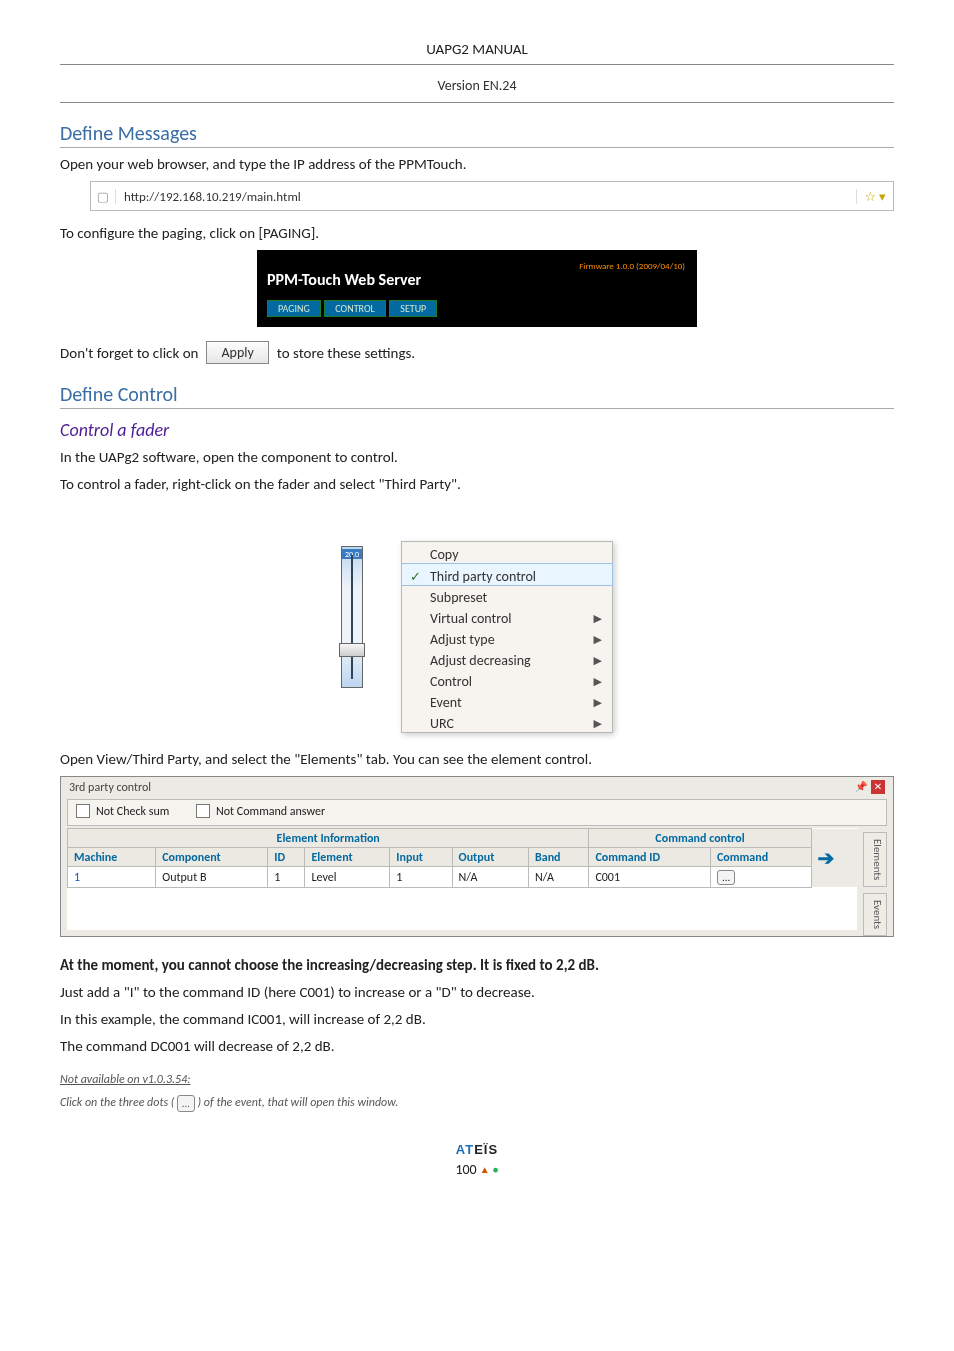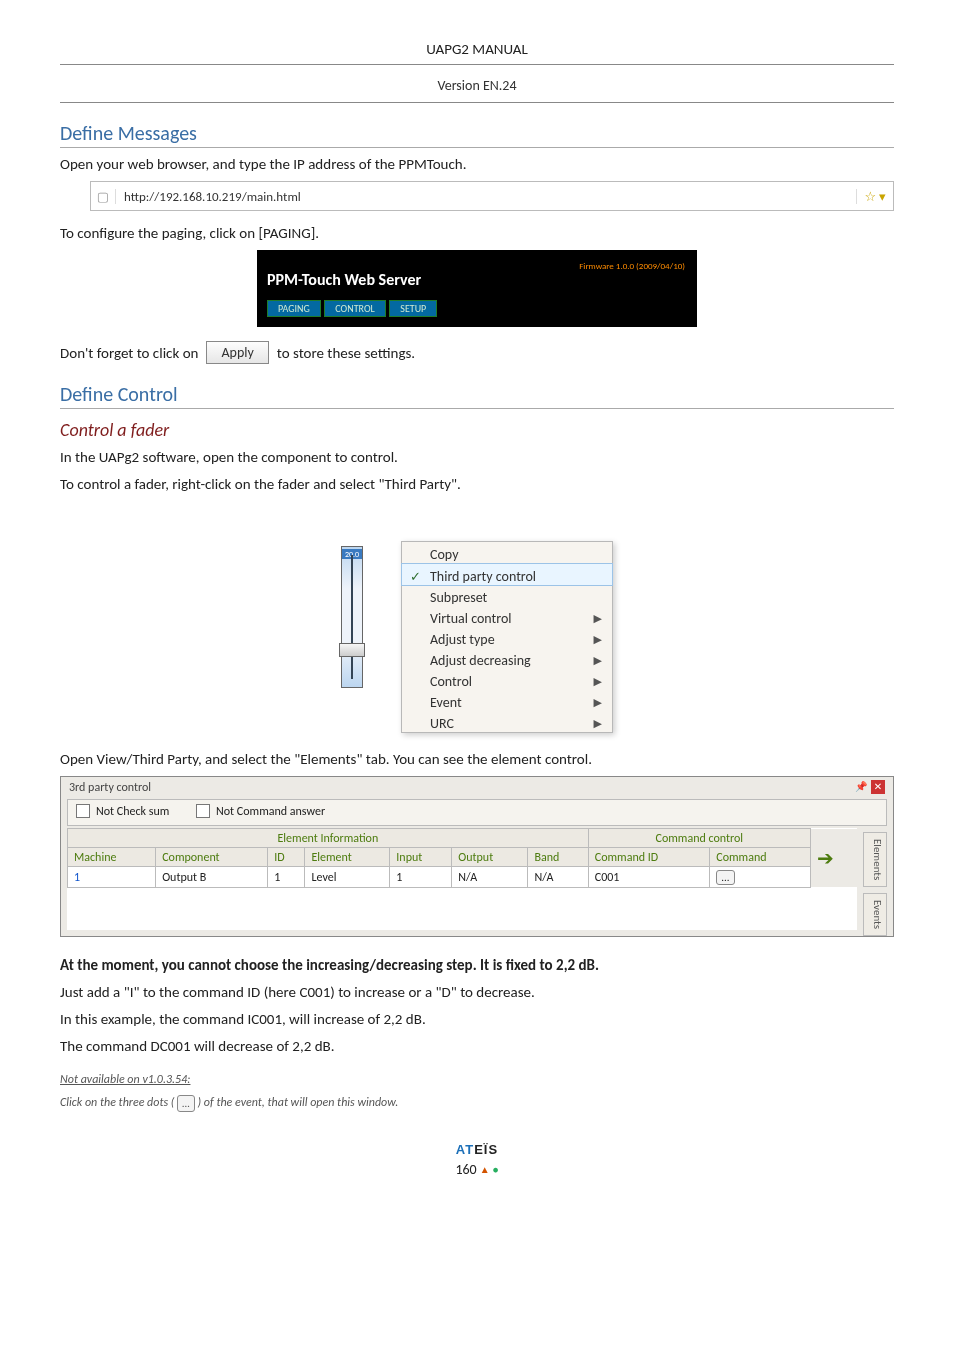--- a/index.html
+++ b/index.html
@@ -30,21 +30,21 @@
   }
   .h2 {
     color: #3a6ea5;
     font-size: 20px;
     font-weight: 400;
     margin: 18px 0 2px 0;
     border-bottom: 1px solid #aaa;
     padding-bottom: 2px;
   }
   .h3 {
-    color: #7f1d1d;
+    color: #4c1d95;
     font-size: 18px;
     font-style: italic;
     margin: 10px 0 4px 0;
   }
   .body-text {
     font-size: 15px;
     color: #222;
     margin: 6px 0;
     line-height: 1.4;
   }
@@ -256,22 +256,22 @@
     width: 100%;
     font-size: 12px;
   }
   .tp-grid th, .tp-grid td {
     border: 1px solid #bbb;
     padding: 2px 6px;
     text-align: left;
   }
   .tp-grid th {
     background: #ece9e2;
-    color: #4d7c0f;
-    font-weight: normal;
+    color: #0369a1;
+    font-weight: bold;
   }
   .tp-grouphead {
     text-align: center !important;
     background: #eee;
   }
   .tp-grid td.sel { color: #1155cc; }
   .tp-side-tabs{
     width:24px;
     display:flex;
     flex-direction:column;
@@ -490,19 +490,19 @@
     <span>Click on the three dots (</span>
     <span class="dots-box">…</span>
     <span>) of the event, that will open this window.</span>
   </div>
 
   <div class="footer">
     <div class="logo">
       <span class="a">A</span><span class="t">T</span><span class="ei">EÏS</span>
     </div>
     <div class="pagenum">
-      <span>160</span>
+      <span>100</span>
       <span class="tri">▲</span>
       <span class="dot">●</span>
     </div>
   </div>
 
 </div>
 
 </body></html>

